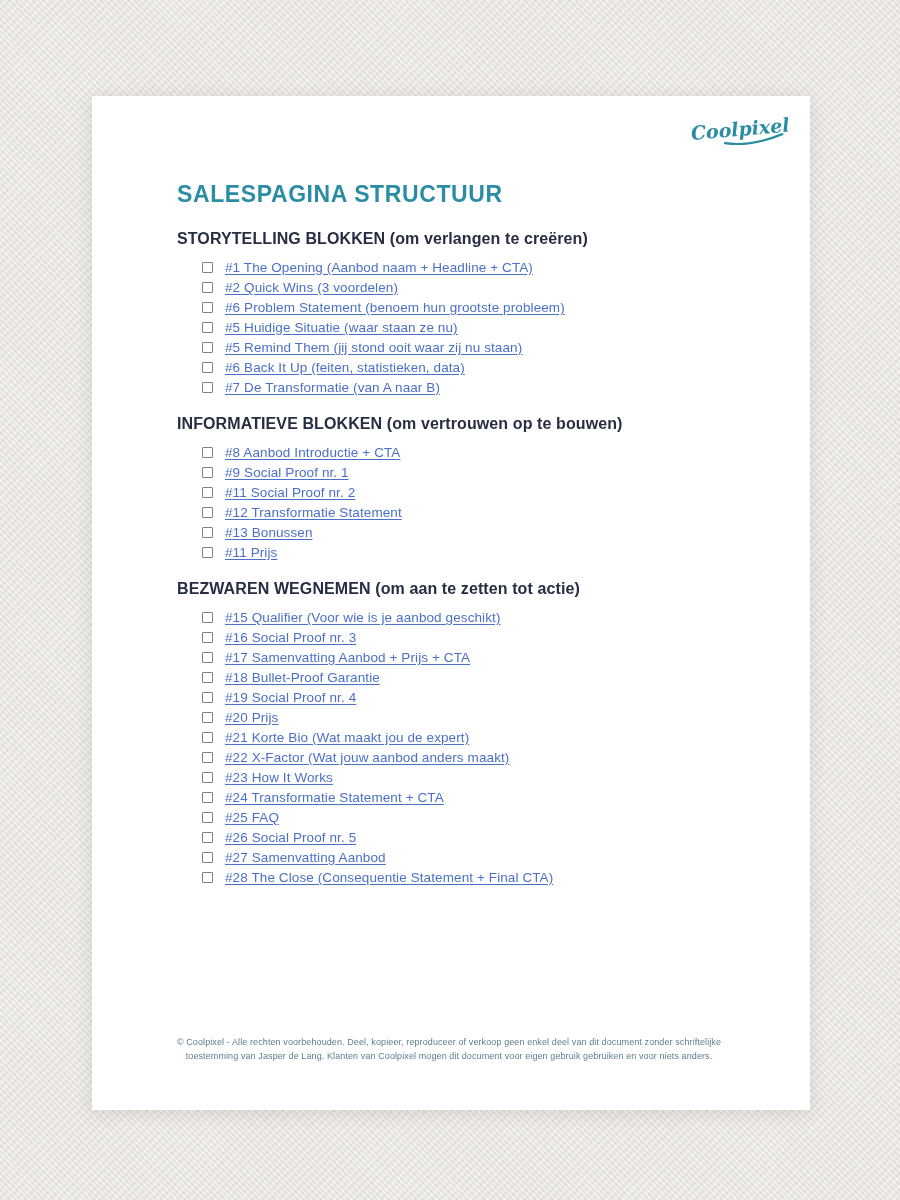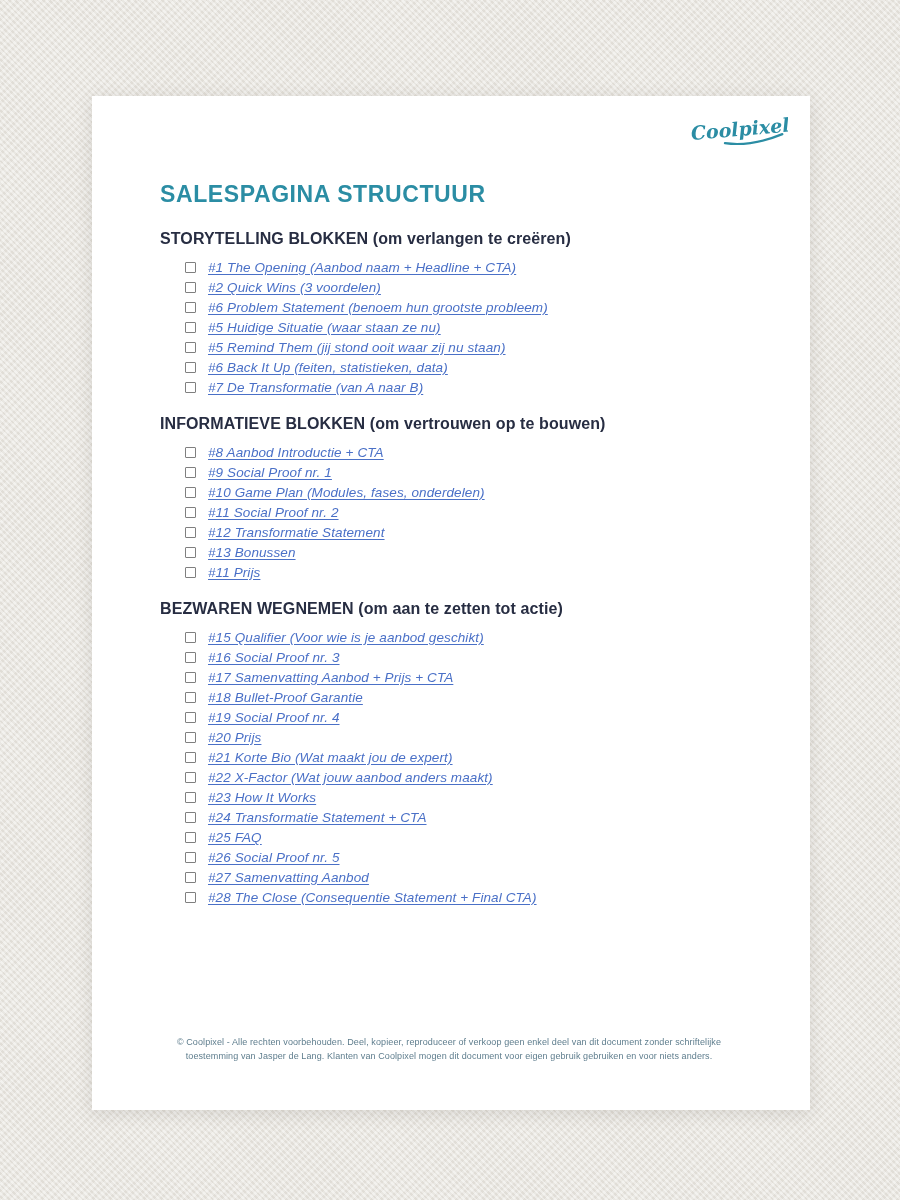--- a/index.html
+++ b/index.html
@@ -18,40 +18,40 @@
     width: 718px; height: 1014px;
     background: #ffffff;
     box-shadow: 0 3px 16px rgba(70,65,55,0.14);
   }
   .logo {
     position: absolute;
     top: 14px; right: 22px;
     width: 100px; height: 44px;
   }
   .content {
-    padding: 87px 85px 0 68px;
+    padding: 87px 85px 0 85px;
   }
   .doc-title {
     font-size: 23px;
     font-weight: 700;
     letter-spacing: 0.6px;
     color: #2b8da4;
     line-height: 1;
     margin-bottom: 24px;
   }
   .section-heading {
     font-size: 16px;
     font-weight: 700;
     color: #272d42;
     line-height: 18px;
     margin-bottom: 9px;
     letter-spacing: 0.1px;
   }
   .section { margin-bottom: 18px; }
-  .checklist { padding-left: 25px; font-style: italic; }
+  .checklist { padding-left: 25px; }
   .row {
     display: flex;
     align-items: center;
     height: 20px;
     gap: 12px;
   }
   .checkbox {
     flex: 0 0 auto;
     width: 11px; height: 11px;
     border: 1.5px solid #7f7f7f;
@@ -133,24 +133,20 @@
             <div class="row">
               <span class="checkbox"></span>
               <a class="item-link" href="#">#8 Aanbod Introductie + CTA</a>
             </div>
             <div class="row">
               <span class="checkbox"></span>
               <a class="item-link" href="#">#9 Social Proof nr. 1</a>
             </div>
             <div class="row">
               <span class="checkbox"></span>
-              <a class="item-link" href="#">#10 Game Plan (Modules, fases, onderdelen)</a>
-            </div>
-            <div class="row">
-              <span class="checkbox"></span>
               <a class="item-link" href="#">#11 Social Proof nr. 2</a>
             </div>
             <div class="row">
               <span class="checkbox"></span>
               <a class="item-link" href="#">#12 Transformatie Statement</a>
             </div>
             <div class="row">
               <span class="checkbox"></span>
               <a class="item-link" href="#">#13 Bonussen</a>
             </div>

